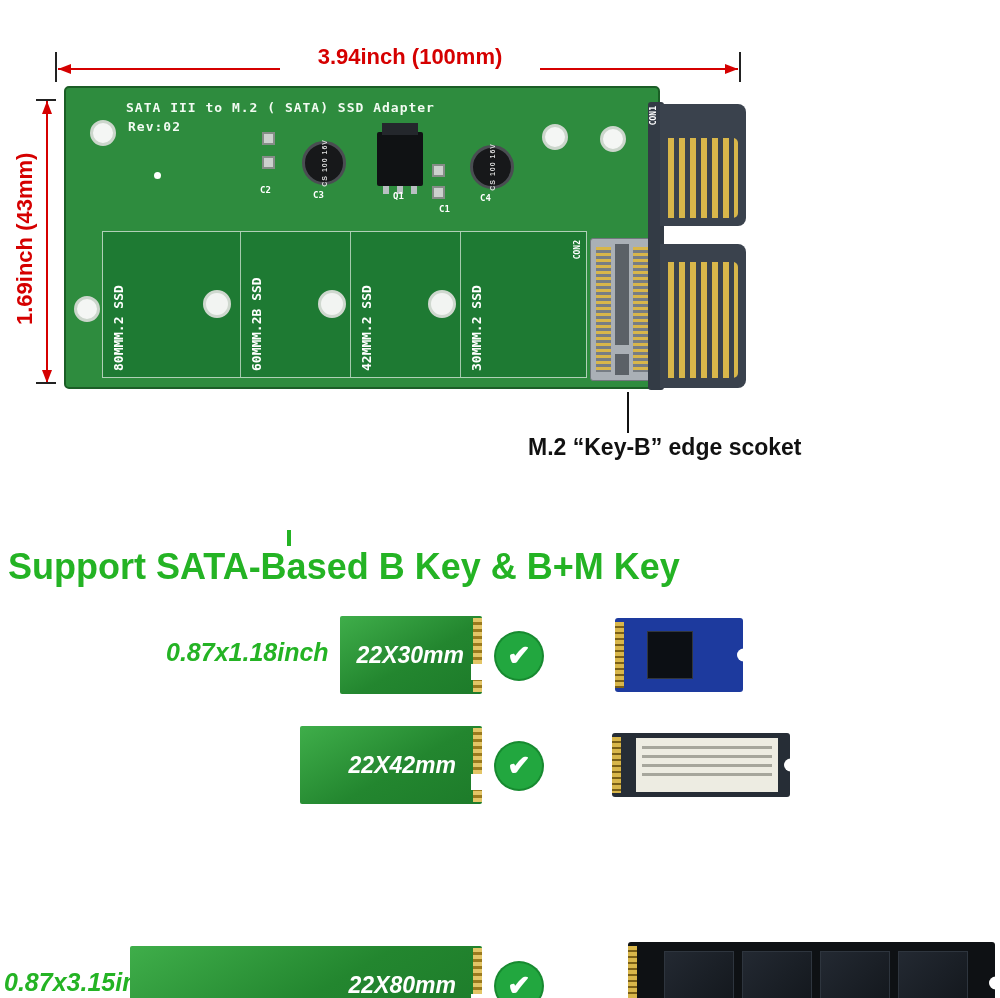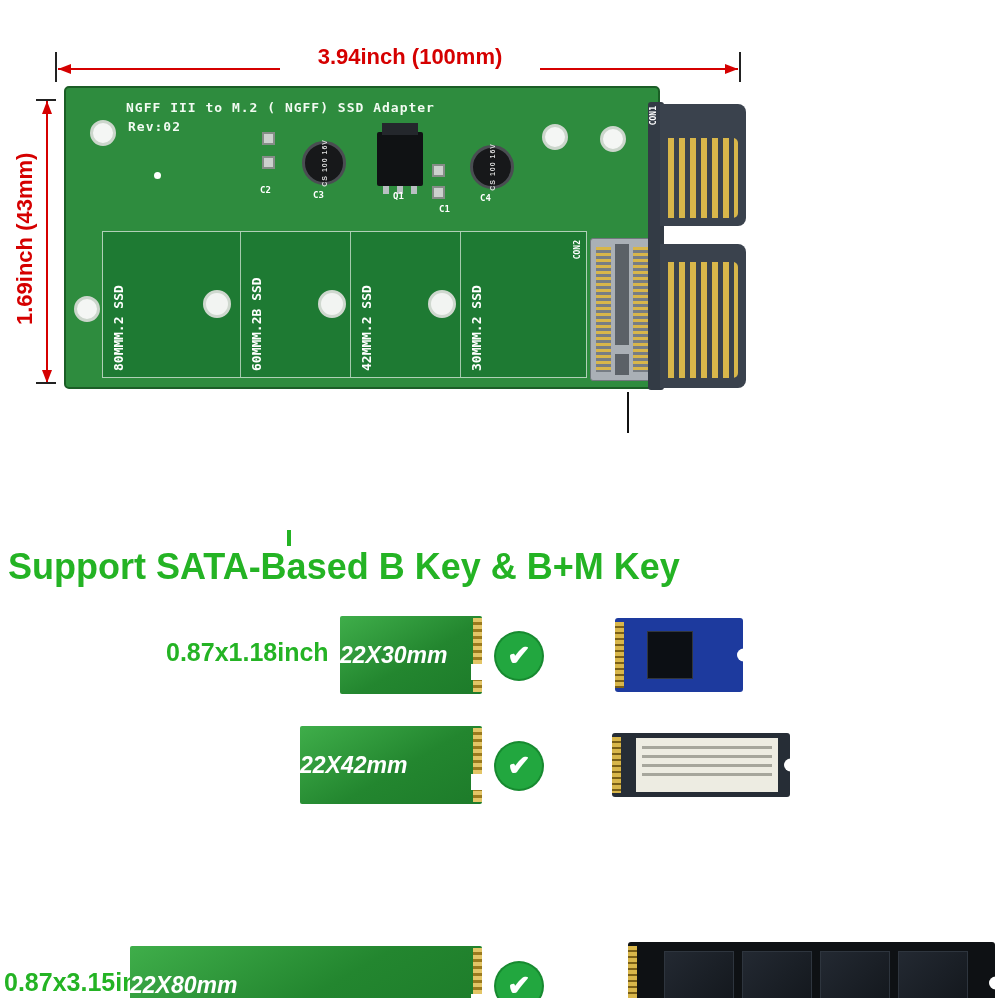--- a/index.html
+++ b/index.html
@@ -88,23 +88,23 @@
   .sata-label { position:absolute; left:762px; top:160px; font-size:24px; font-weight:bold; color:#111; line-height:30px; }
   .pointer { position:absolute; left:627px; top:348px; width:2px; height:41px; background:#111; }
   .socket-label { position:absolute; left:528px; top:390px; font-size:23px; font-weight:bold; color:#111; }
 
   
   .heading { position:absolute; left:8px; top:502px; font-size:36px; font-weight:bold; color:#24b324; }
   .cursor-mark { position:absolute; left:287px; top:486px; width:4px; height:16px; background:#24b324; }
 
   .row { position:absolute; left:0; width:1000px; height:110px; }
   .r1{top:560px}.r2{top:670px}.r3{top:780px}.r4{top:890px}
-  .inch { position:absolute; top:34px; font-size:25px; font-weight:bold; color:#24b324; white-space:nowrap; }
+  .inch { position:absolute; top:34px; font-size:25px; font-weight:bold; color:#24b324; white-space:nowrap;font-style:italic; }
   .r1 .inch{left:166px}.r2 .inch{left:106px}.r3 .inch{left:44px}.r4 .inch{left:4px}
-  .bar { position:absolute; top:12px; height:78px; display:flex; align-items:center; 
+  .bar { position:absolute; top:12px; height:78px; display:flex; align-items:center; justify-content:flex-end;
     padding-right:26px; color:#fff; font-size:23px; font-weight:bold; font-style:italic;
     background:linear-gradient(150deg,#3fae4a,#23862f 55%,#1d7b2a); border-radius:2px; }
   .r1 .bar{left:340px;width:142px;padding-right:18px}
   .r2 .bar{left:300px;width:182px}
   .r3 .bar{left:220px;width:262px}
   .r4 .bar{left:130px;width:352px}
   .bar .edge { position:absolute; right:0; top:2px; bottom:2px; width:9px;
     background:repeating-linear-gradient(180deg,#e3c566 0 4px,#9a7a1e 4px 7px); }
   .bar .keynotch { position:absolute; right:-1px; bottom:14px; width:12px; height:16px; background:#fff; }
   .check { position:absolute; left:496px; top:29px; width:46px; height:46px; border-radius:50%;
@@ -145,21 +145,21 @@
   <div class="dimh-line"></div>
   <div class="tick tl"></div>
   <div class="tick tr"></div>
 
   <div class="dimv-label">1.69inch (43mm)</div>
   <div class="dimv-line"></div>
   <div class="tick tt"></div>
   <div class="tick tb"></div>
 
   <div class="pcb">
-    <div class="silk pcb-title">NGFF III to M.2 ( NGFF) SSD Adapter</div>
+    <div class="silk pcb-title">SATA III to M.2 ( SATA) SSD Adapter</div>
     <div class="silk pcb-rev">Rev:02</div>
 
     <div class="hole h1"></div>
     <div class="hole h2"></div>
     <div class="hole h3"></div>
     <div class="hole h4"></div>
 
     <div class="cap cap1">
       <div class="captext">CS 100 16V</div>
     </div>
@@ -215,20 +215,21 @@
   <div class="sata-spine"></div>
   <div class="con1">CON1</div>
   <div class="sata-top">
     <div class="pins"></div>
   </div>
   <div class="sata-bot">
     <div class="pins"></div>
   </div>
 
   <div class="pointer"></div>
+  <div class="socket-label">M.2 “Key-B” edge scoket</div>
 
   <div class="cursor-mark"></div>
   <div class="heading">Support SATA-Based B Key &amp; B+M Key</div>
 
   <div class="row r1">
     <div class="inch">0.87x1.18inch</div>
     <div class="bar">
       <span>22X30mm</span>
       <div class="edge"></div>
       <div class="keynotch"></div>

